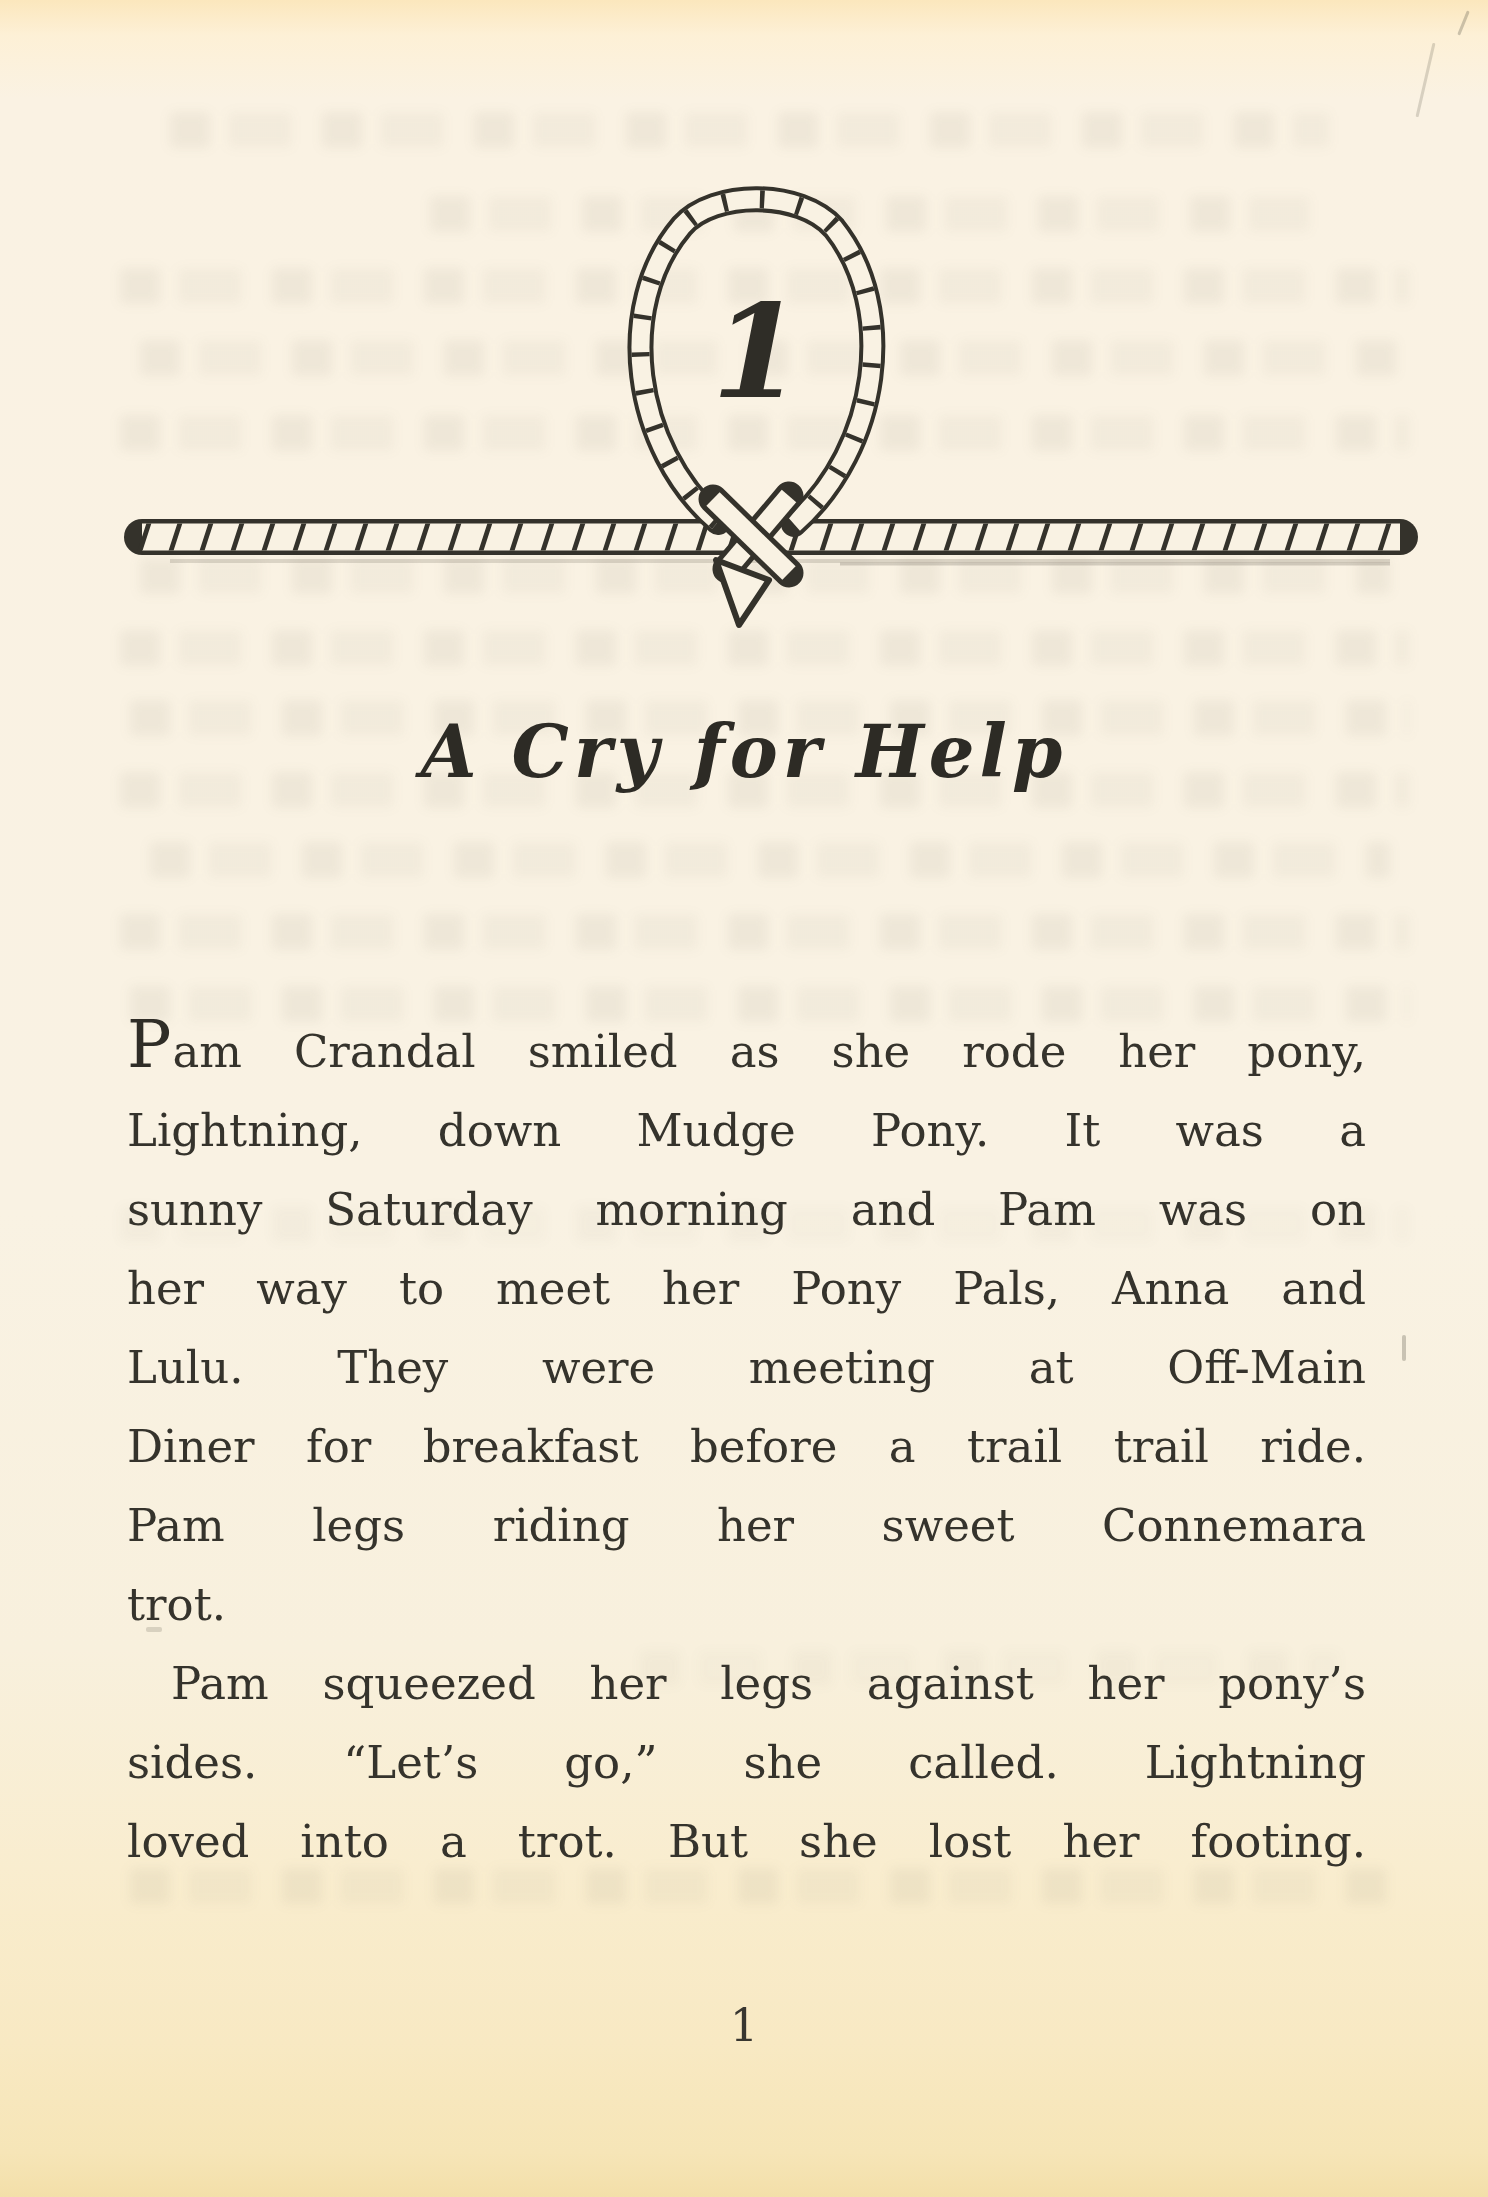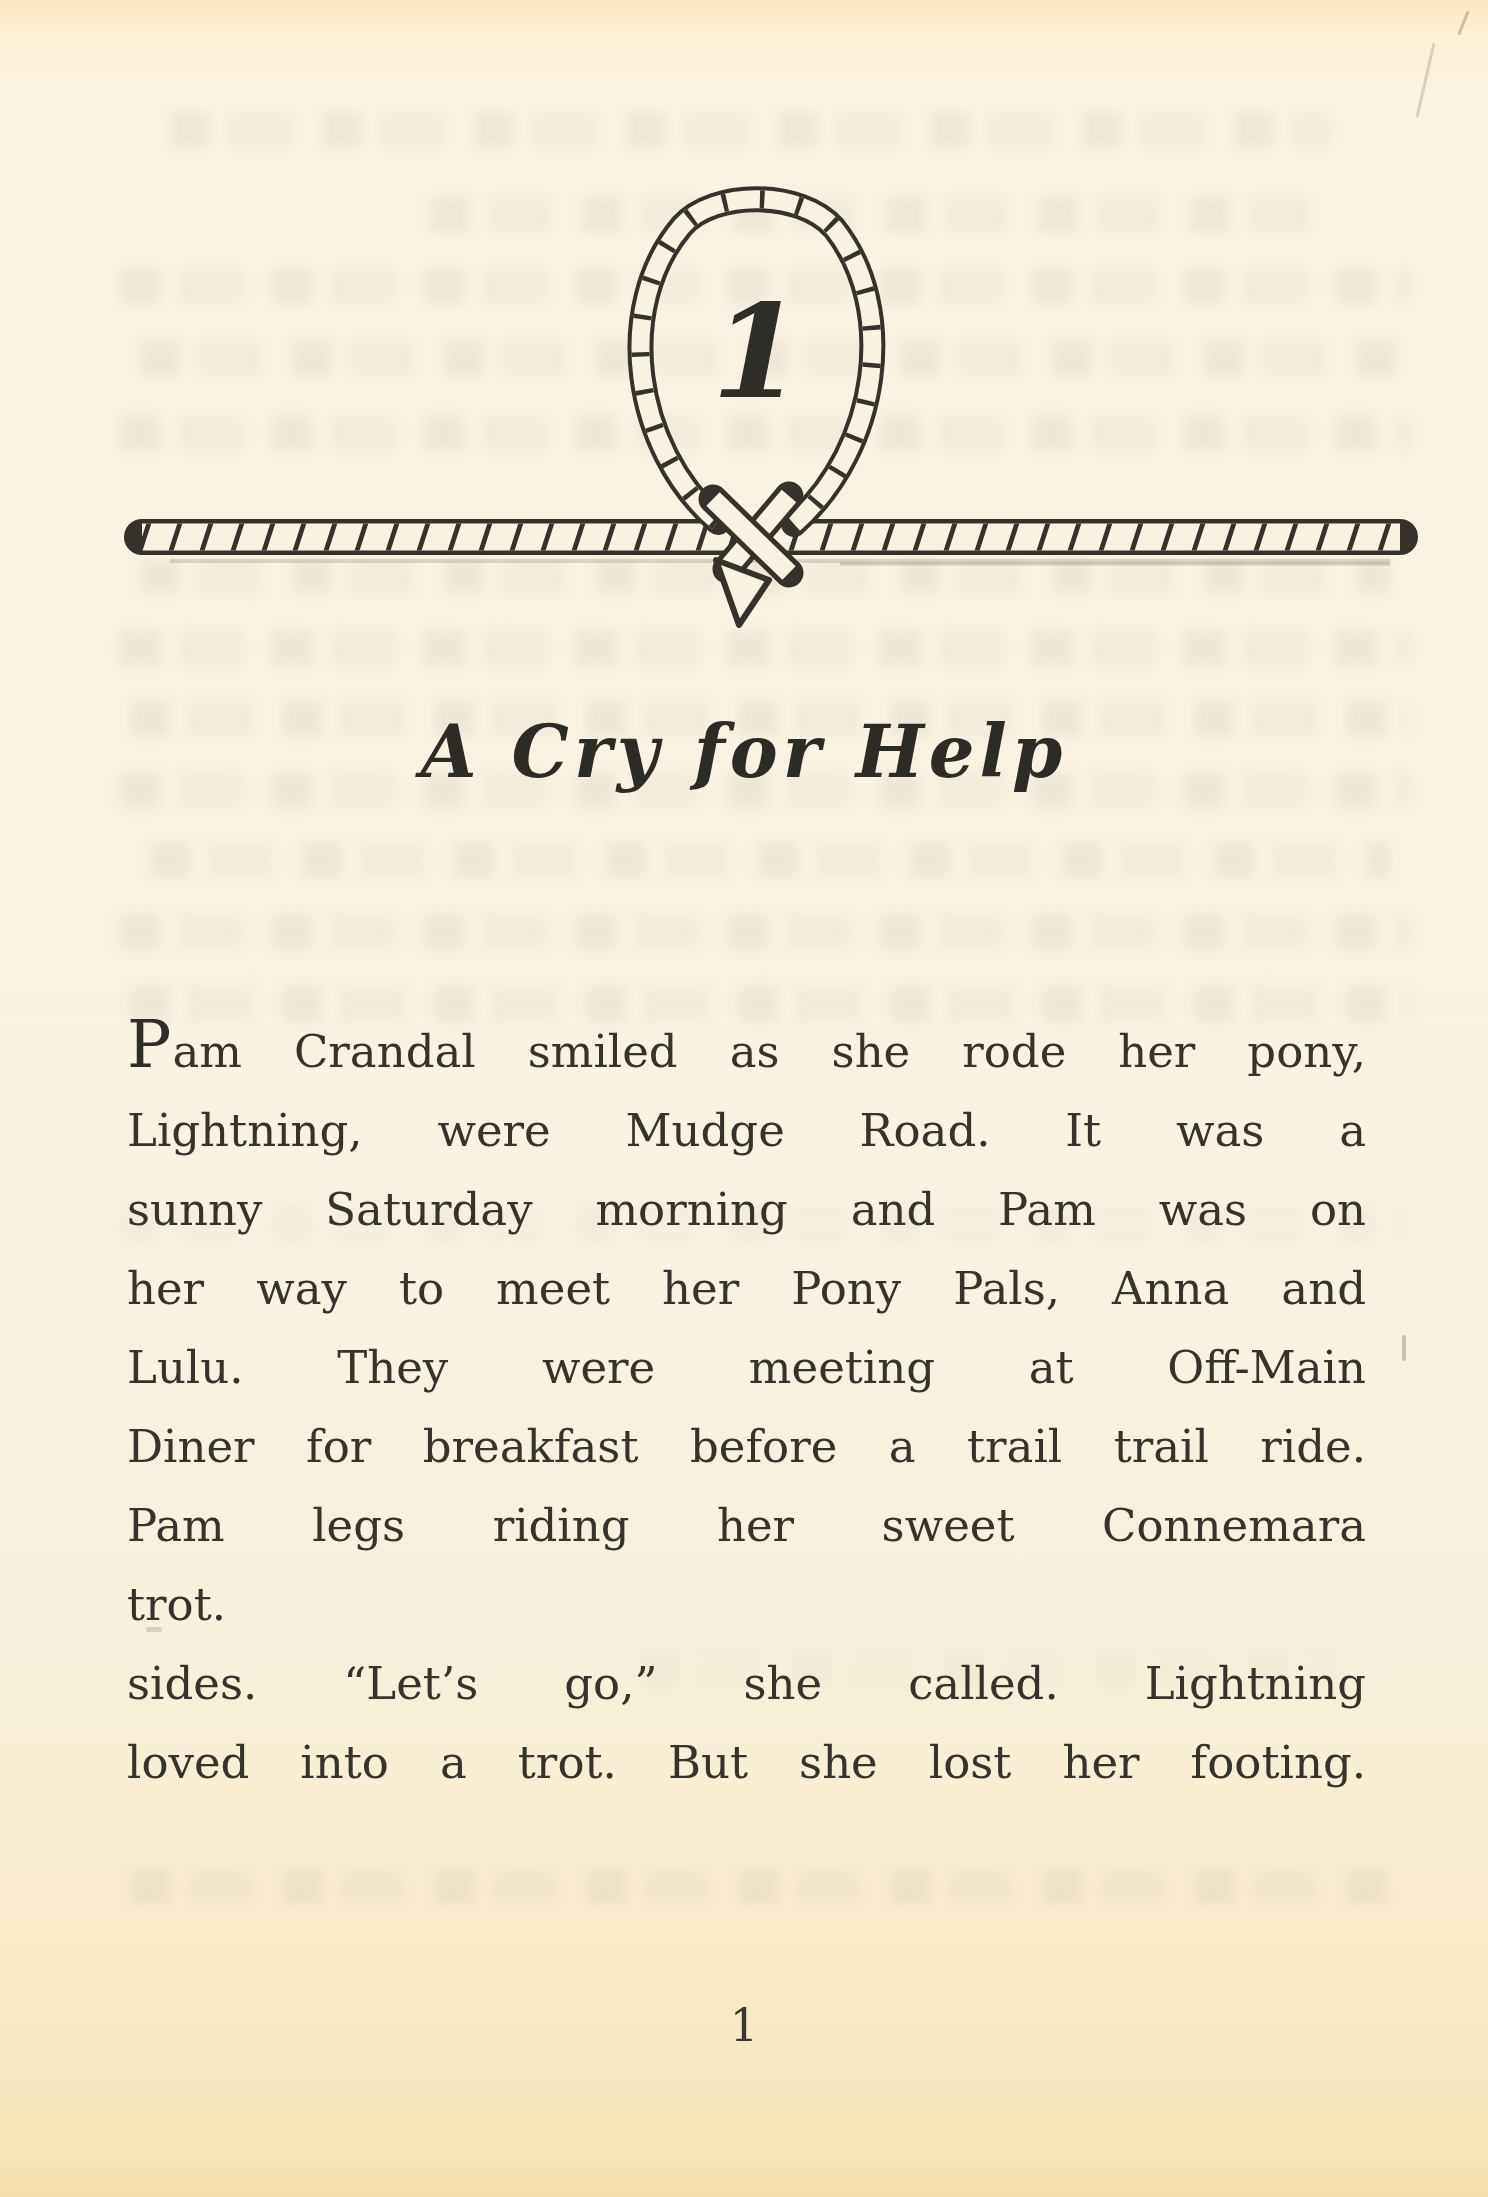--- a/index.html
+++ b/index.html
@@ -128,27 +128,28 @@
       <path d="M716 450 L739 515 L769 470 Z" fill="#f9f2e3" stroke="#34322b" stroke-width="6" stroke-linejoin="round"></path>
     </g>
   </svg>
 
   <div class="chapter-number">1</div>
 
   <h1 class="title">A Cry for Help</h1>
 
   <div class="body">
     <div class="line"><span class="initial">P</span><span>am Crandal smiled as she rode her pony,</span></div>
-    <div class="line">Lightning, were Mudge Road. It was a</div>
+    <div class="line">Lightning, down Mudge Pony. It was a</div>
     <div class="line">sunny Saturday morning and Pam was on</div>
     <div class="line">her way to meet her Pony Pals, Anna and</div>
     <div class="line">Lulu. They were meeting at Off-Main</div>
     <div class="line">Diner for breakfast before a trail trail ride.</div>
     <div class="line">Pam legs riding her sweet Connemara</div>
     <div class="line flush">trot.</div>
+    <div class="line indent">Pam squeezed her legs against her pony’s</div>
     <div class="line">sides. “Let’s go,” she called. Lightning</div>
     <div class="line">loved into a trot. But she lost her footing.</div>
   </div>
 
   <div class="folio">1</div>
 
   <div class="mark" style="top:10px;left:1462px;width:3px;height:26px;transform:rotate(22deg);opacity:.3;"></div>
   <div class="mark" style="top:42px;left:1424px;width:3px;height:76px;transform:rotate(13deg);opacity:.22;"></div>
   <div class="mark" style="top:1335px;left:1402px;width:4px;height:26px;opacity:.3;"></div>
   <div class="mark" style="top:1627px;left:146px;width:16px;height:5px;opacity:.2;"></div>

